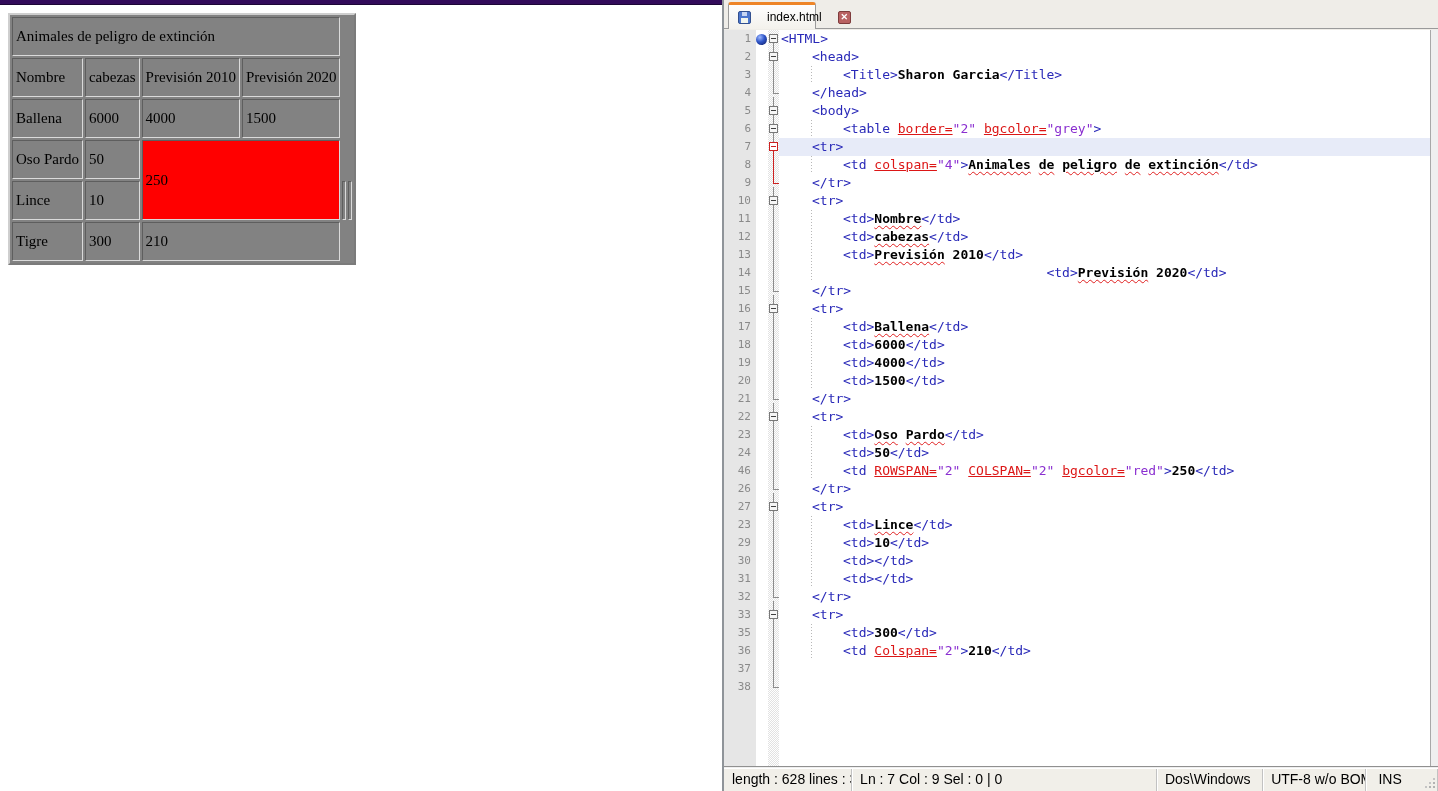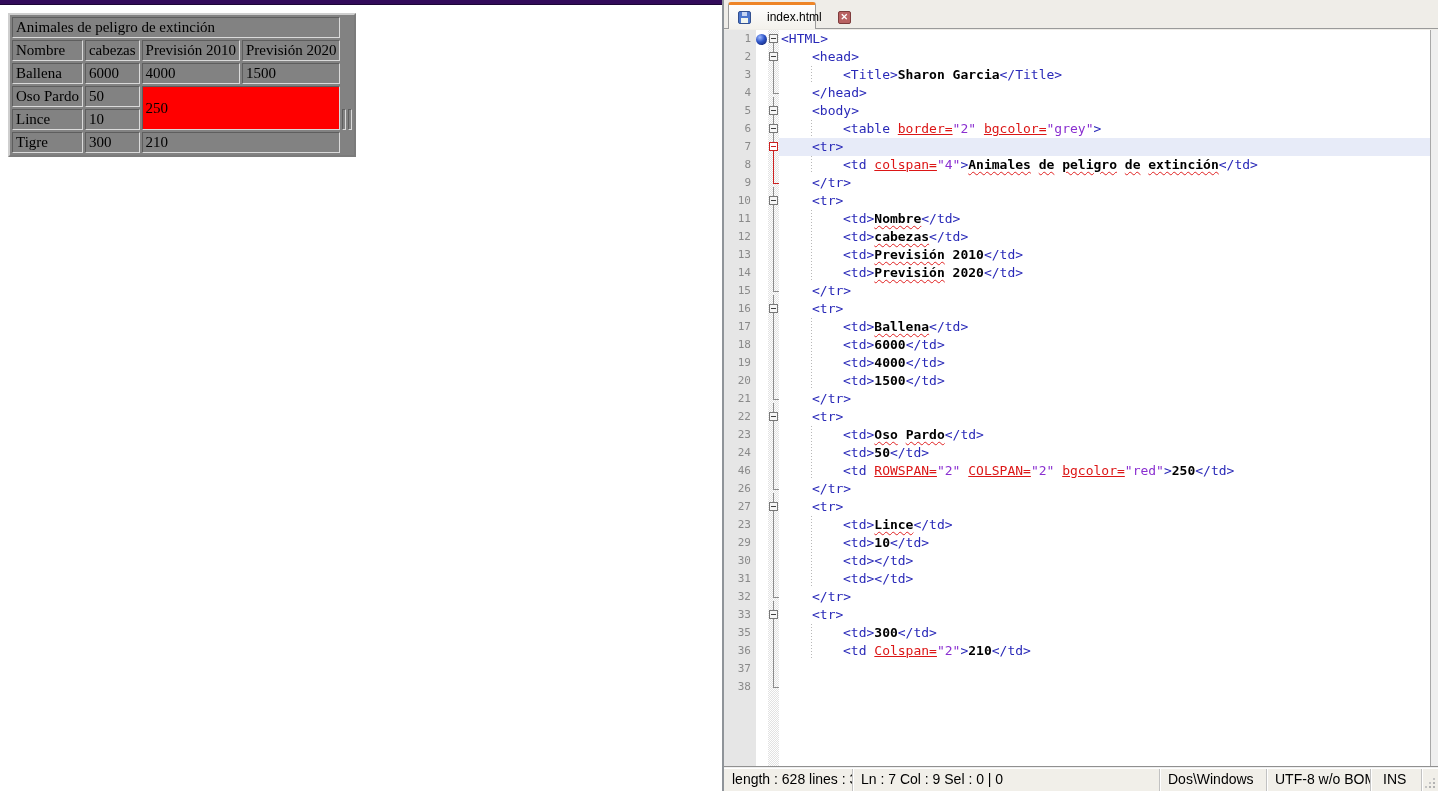--- a/index.html
+++ b/index.html
@@ -8,21 +8,21 @@
   #canvas { position:absolute; left:0; top:0; width:1438px; height:791px; }
 
   
   #browser-pane { position:absolute; left:0; top:0; width:722px; height:791px; background:#fff; }
   #top-bar { position:absolute; left:0; top:0; width:722px; height:5px; background:#320b5a; border-bottom:1px solid #1c0636; }
 
   #rendered-table { position:absolute; left:8px; top:13px; border-collapse:separate; border-spacing:2px;
         background:#828282; border:2px outset #cfcfcf;
         font-family:"Liberation Serif", serif; font-size:15px; color:#000; }
   #rendered-table td { border:1px solid; border-color:#5e5e5e #dadada #dadada #5e5e5e;
-        padding:1px 3px; height:17px; white-space:nowrap; vertical-align:middle; }
+        padding:10px 3px; height:17px; white-space:nowrap; vertical-align:middle; }
   #rendered-table td.w1{width:59px} #rendered-table td.w2{width:42px}
   #rendered-table td.w3{width:88px} #rendered-table td.w4{width:82px}
   #rendered-table td.redcell { background:#ff0000; }
   #rendered-table td.ec { width:2px; padding:1px 1px; }
 
   
   #npp { position:absolute; left:722px; top:0; width:716px; height:791px; background:#efede8; }
   #npp-left-border { position:absolute; left:0; top:0; width:2px; height:791px; background:#8f9499; }
 
   #tab-bar { position:absolute; left:2px; top:0; width:714px; height:29px; background:#efede8; border-bottom:1px solid #9a9a9a; }
@@ -79,21 +79,21 @@
            text-decoration-color:#e02020; text-decoration-thickness:1px; text-underline-offset:2px; }
 
   
   #groove { position:absolute; left:2px; top:766px; width:714px; height:3px; background:#efefef; border-top:1px solid #909090; border-bottom:1px solid #ffffff; }
   #status-bar { position:absolute; left:2px; top:769px; width:714px; height:22px; background:#f1efe9;
                 display:flex; font-size:14px; color:#000; }
   .sb-sec { height:22px; line-height:21px; padding-left:8px; white-space:nowrap; overflow:hidden;
             border-left:1px solid #c2c2c2; box-shadow:inset 1px 0 0 #ffffff; }
   .sb-sec:first-child { border-left:none; box-shadow:none; }
   #sb-doc { width:128px; } #sb-pos { width:307px; } #sb-eol { width:107px; }
-  #sb-enc { width:104px; } #sb-ins { width:51px; padding-left:12px; }
+  #sb-enc { width:104px; } #sb-ins { width:72px; padding-left:12px; }
   #sb-grip-zone { flex:1 1 auto; position:relative; border-left:1px solid #c2c2c2; box-shadow:inset 1px 0 0 #ffffff; }
   .grip { position:absolute; right:3px; bottom:3px; width:2px; height:2px; background:#b2b2b2;
           box-shadow:-4px 0 #b2b2b2, 0 -4px #b2b2b2, -8px 0 #c4c4c4, 0 -8px #c4c4c4, -4px -4px #c4c4c4; }
 </style>
 </head>
 <body>
 
 <div id="canvas">
 
   <div id="browser-pane">
@@ -272,21 +272,21 @@
               <span class="vline"></span>
             </span>
             <span class="code g" style="padding-left: 64px;"><span class="tok-t">&lt;td&gt;</span><span class="tok-m">Previsión</span><span class="tok-x"> 2010</span><span class="tok-t">&lt;/td&gt;</span></span>
           </div>
           <div class="crow">
             <span class="ln">14</span>
             <span class="bm"></span>
             <span class="fold">
               <span class="vline"></span>
             </span>
-            <span class="code g" style="padding-left: 64px;"><span class="tok-t">&lt;td&gt;</span><span class="tok-m">Previsión</span><span class="tok-x"> 2020</span><span class="tok-t">&lt;/td&gt;</span></span>
+            <span class="code g" style="padding-left: 64px; text-align: center;"><span class="tok-t">&lt;td&gt;</span><span class="tok-m">Previsión</span><span class="tok-x"> 2020</span><span class="tok-t">&lt;/td&gt;</span></span>
           </div>
           <div class="crow">
             <span class="ln">15</span>
             <span class="bm"></span>
             <span class="fold">
               <span class="vtop"></span>
               <span class="hstub"></span>
               <span class="vbot"></span>
             </span>
             <span class="code" style="padding-left: 33px;"><span class="tok-t">&lt;/tr&gt;</span></span>

